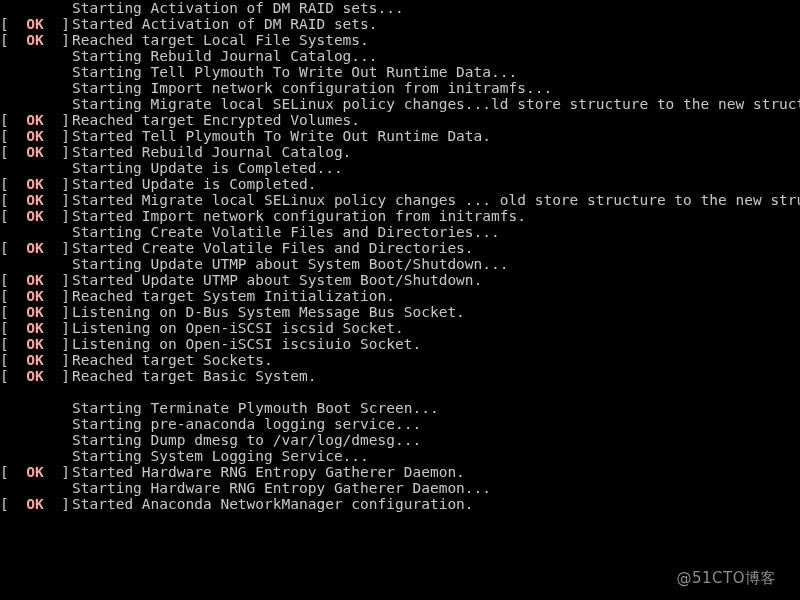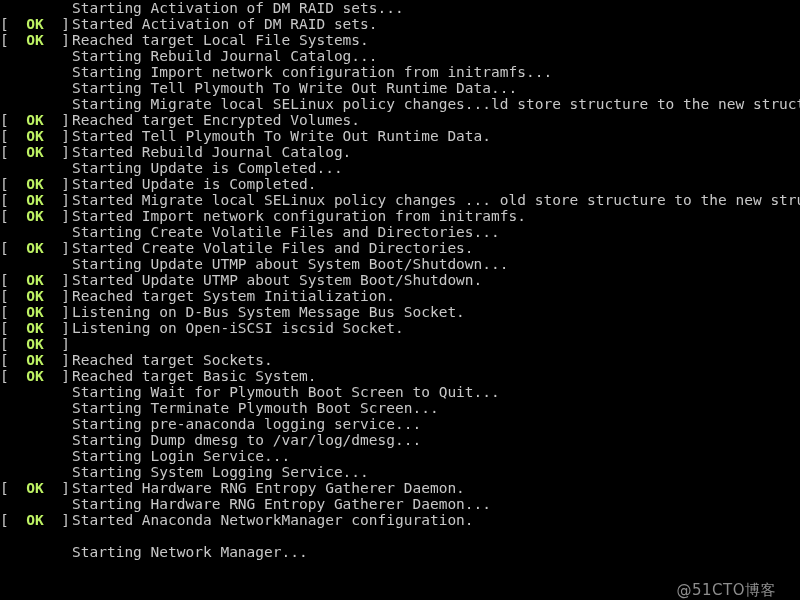--- a/index.html
+++ b/index.html
@@ -37,81 +37,79 @@
     left: 0px;
     top: 0;
     width: 72px;
     height: 16px;
     line-height: 16px;
     white-space: pre;
     font-size: 14.5px;
     color: #c8c8c8;
   }
   .status .ok {
-    color: #bef264;
+    color: #fca5a5;
     font-weight: bold;
   }
   .msg {
     position: absolute;
     left: 72px;
     top: 0;
     height: 16px;
     line-height: 16px;
     white-space: pre;
     font-size: 14.5px;
     color: #c8c8c8;
   }
   .watermark {
     position: absolute;
     right: 8px;
-    bottom: 0;
+    bottom: 12px;
     font-family: "DejaVu Sans", "Liberation Sans", sans-serif;
     font-size: 15px;
     color: #9a9a9a;
     opacity: 0.92;
     letter-spacing: 0.5px;
     white-space: pre;
     text-align: right;
   }
 </style>
 </head>
 <body>
 
 <div id="console">
   <div id="lines">
       <div class="line"><span class="status"></span><span class="msg">Starting Activation of DM RAID sets...</span></div>
       <div class="line"><span class="status"><span>[  </span><span class="ok">OK</span><span>  ]</span></span><span class="msg">Started Activation of DM RAID sets.</span></div>
       <div class="line"><span class="status"><span>[  </span><span class="ok">OK</span><span>  ]</span></span><span class="msg">Reached target Local File Systems.</span></div>
       <div class="line"><span class="status"></span><span class="msg">Starting Rebuild Journal Catalog...</span></div>
+      <div class="line"><span class="status"></span><span class="msg">Starting Tell Plymouth To Write Out Runtime Data...</span></div>
       <div class="line"><span class="status"></span><span class="msg">Starting Import network configuration from initramfs...</span></div>
-      <div class="line"><span class="status"></span><span class="msg">Starting Tell Plymouth To Write Out Runtime Data...</span></div>
       <div class="line"><span class="status"></span><span class="msg">Starting Migrate local SELinux policy changes...ld store structure to the new structure...</span></div>
       <div class="line"><span class="status"><span>[  </span><span class="ok">OK</span><span>  ]</span></span><span class="msg">Reached target Encrypted Volumes.</span></div>
       <div class="line"><span class="status"><span>[  </span><span class="ok">OK</span><span>  ]</span></span><span class="msg">Started Tell Plymouth To Write Out Runtime Data.</span></div>
       <div class="line"><span class="status"><span>[  </span><span class="ok">OK</span><span>  ]</span></span><span class="msg">Started Rebuild Journal Catalog.</span></div>
       <div class="line"><span class="status"></span><span class="msg">Starting Update is Completed...</span></div>
       <div class="line"><span class="status"><span>[  </span><span class="ok">OK</span><span>  ]</span></span><span class="msg">Started Update is Completed.</span></div>
       <div class="line"><span class="status"><span>[  </span><span class="ok">OK</span><span>  ]</span></span><span class="msg">Started Migrate local SELinux policy changes ... old store structure to the new structure.</span></div>
       <div class="line"><span class="status"><span>[  </span><span class="ok">OK</span><span>  ]</span></span><span class="msg">Started Import network configuration from initramfs.</span></div>
       <div class="line"><span class="status"></span><span class="msg">Starting Create Volatile Files and Directories...</span></div>
       <div class="line"><span class="status"><span>[  </span><span class="ok">OK</span><span>  ]</span></span><span class="msg">Started Create Volatile Files and Directories.</span></div>
       <div class="line"><span class="status"></span><span class="msg">Starting Update UTMP about System Boot/Shutdown...</span></div>
       <div class="line"><span class="status"><span>[  </span><span class="ok">OK</span><span>  ]</span></span><span class="msg">Started Update UTMP about System Boot/Shutdown.</span></div>
       <div class="line"><span class="status"><span>[  </span><span class="ok">OK</span><span>  ]</span></span><span class="msg">Reached target System Initialization.</span></div>
       <div class="line"><span class="status"><span>[  </span><span class="ok">OK</span><span>  ]</span></span><span class="msg">Listening on D-Bus System Message Bus Socket.</span></div>
       <div class="line"><span class="status"><span>[  </span><span class="ok">OK</span><span>  ]</span></span><span class="msg">Listening on Open-iSCSI iscsid Socket.</span></div>
-      <div class="line"><span class="status"><span>[  </span><span class="ok">OK</span><span>  ]</span></span></div>
+      <div class="line"><span class="status"><span>[  </span><span class="ok">OK</span><span>  ]</span></span><span class="msg">Listening on Open-iSCSI iscsiuio Socket.</span></div>
       <div class="line"><span class="status"><span>[  </span><span class="ok">OK</span><span>  ]</span></span><span class="msg">Reached target Sockets.</span></div>
       <div class="line"><span class="status"><span>[  </span><span class="ok">OK</span><span>  ]</span></span><span class="msg">Reached target Basic System.</span></div>
-      <div class="line"><span class="status"></span><span class="msg">Starting Wait for Plymouth Boot Screen to Quit...</span></div>
+      <div class="line"><span class="status"></span></div>
       <div class="line"><span class="status"></span><span class="msg">Starting Terminate Plymouth Boot Screen...</span></div>
       <div class="line"><span class="status"></span><span class="msg">Starting pre-anaconda logging service...</span></div>
       <div class="line"><span class="status"></span><span class="msg">Starting Dump dmesg to /var/log/dmesg...</span></div>
-      <div class="line"><span class="status"></span><span class="msg">Starting Login Service...</span></div>
       <div class="line"><span class="status"></span><span class="msg">Starting System Logging Service...</span></div>
       <div class="line"><span class="status"><span>[  </span><span class="ok">OK</span><span>  ]</span></span><span class="msg">Started Hardware RNG Entropy Gatherer Daemon.</span></div>
       <div class="line"><span class="status"></span><span class="msg">Starting Hardware RNG Entropy Gatherer Daemon...</span></div>
       <div class="line"><span class="status"><span>[  </span><span class="ok">OK</span><span>  ]</span></span><span class="msg">Started Anaconda NetworkManager configuration.</span></div>
       <div class="line"><span class="status"></span></div>
-      <div class="line"><span class="status"></span><span class="msg">Starting Network Manager...</span></div>
     </div>
   <div class="watermark">@51CTO博客</div>
 </div>
 
 </body></html>

